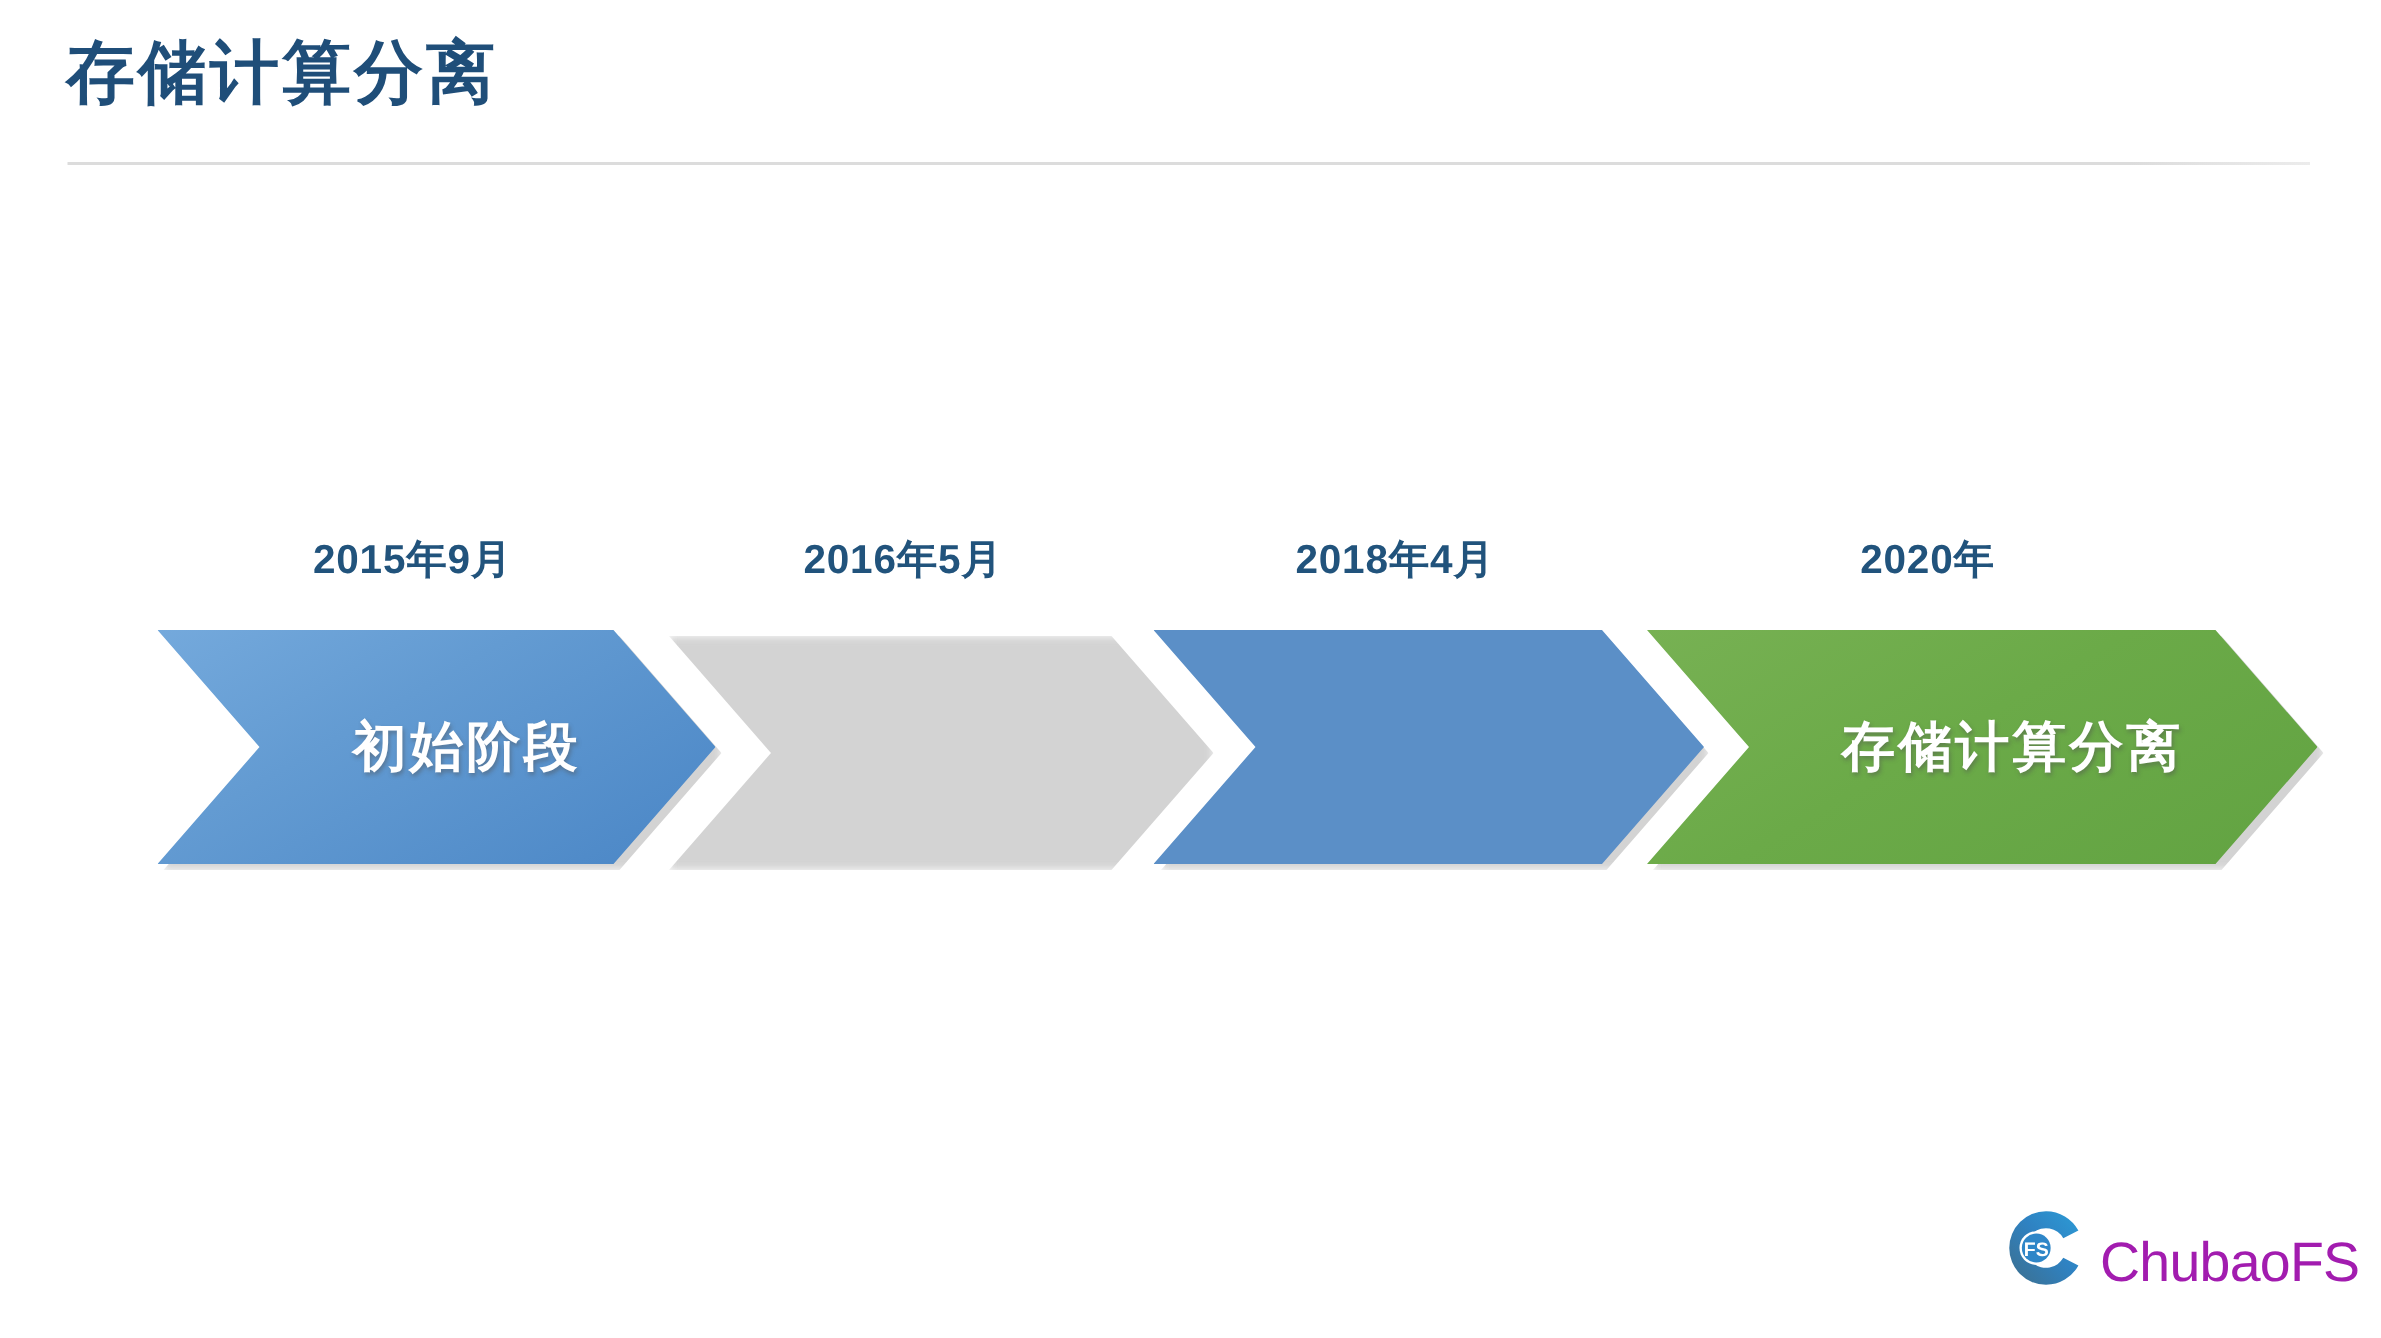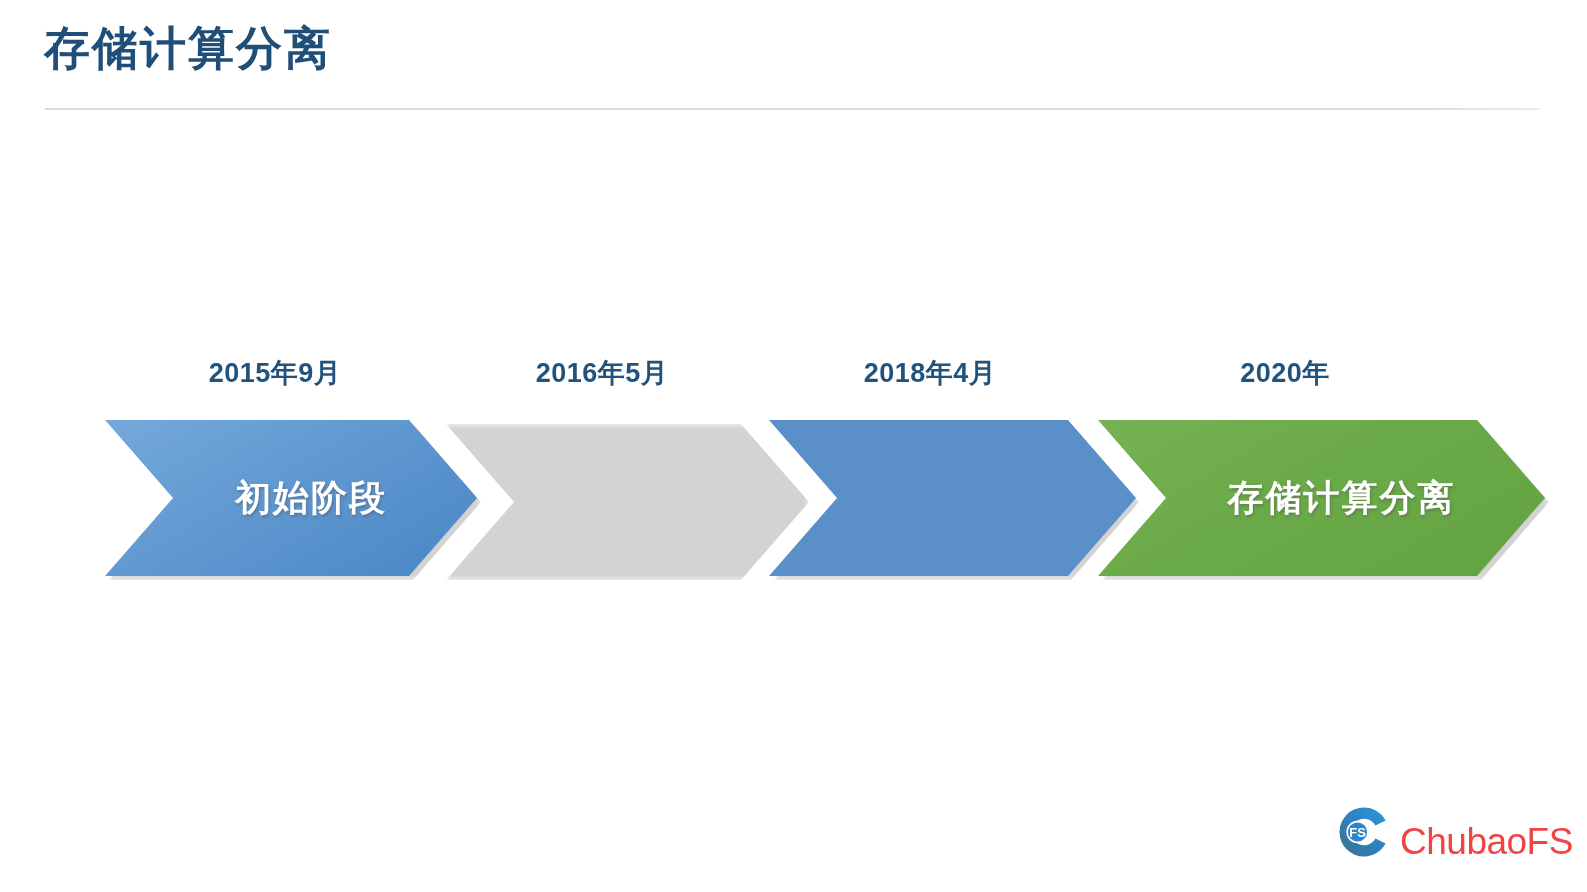--- a/index.html
+++ b/index.html
@@ -124,21 +124,21 @@
   .logo-mark {
     width: 56px;
     height: 56px;
     position: relative;
     flex: 0 0 auto;
   }
   .logo-text {
     margin-left: 8px;
     font-size: 37px;
     font-weight: normal;
-    color: #ef4444;
+    color: #a21caf;
     letter-spacing: -0.5px;
     white-space: nowrap;
     line-height: 1;
   }
 </style>
 </head>
 <body>
 
 <div class="slide">
 

